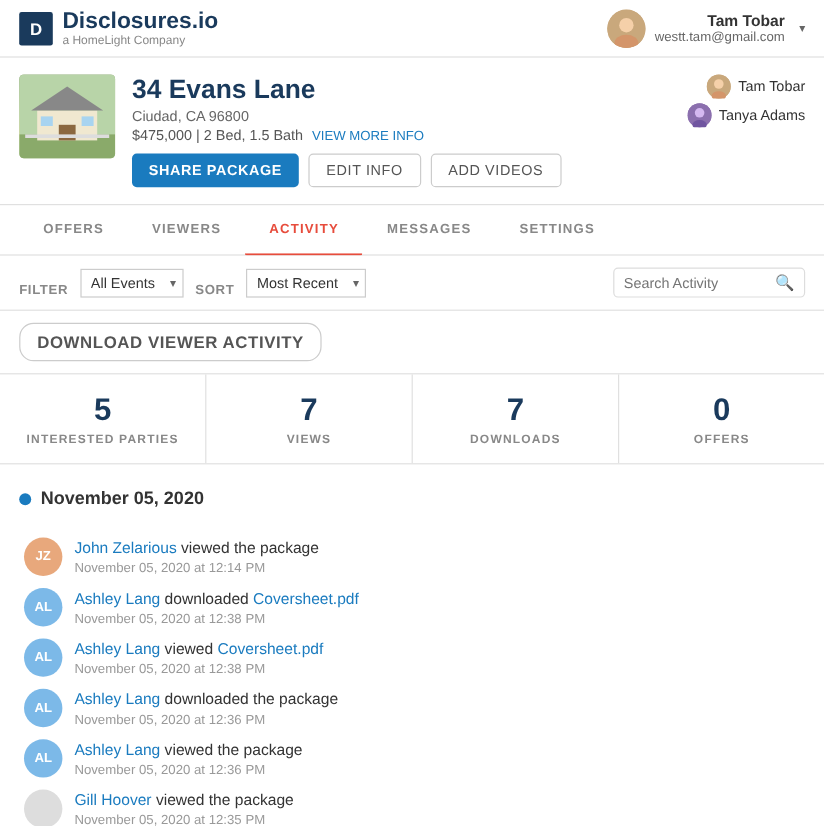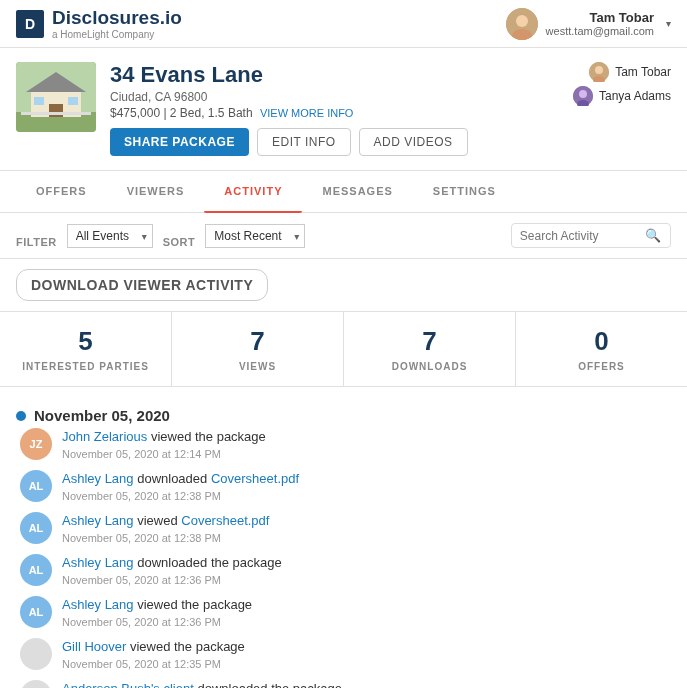--- a/index.html
+++ b/index.html
@@ -69,21 +69,21 @@
 
     
     .stats-row { display: flex; border-bottom: 1px solid #e0e0e0; }
     .stat-box { flex: 1; padding: 14px 16px; text-align: center; border-right: 1px solid #e0e0e0; }
     .stat-box:last-child { border-right: none; }
     .stat-number { font-size: 26px; font-weight: 700; color: #1a3a5c; }
     .stat-label { font-size: 10px; font-weight: 600; color: #888; text-transform: uppercase; letter-spacing: 1px; margin-top: 4px; }
 
     
     .activity-section { padding: 16px; overflow-y: auto; }
-    .date-header { display: flex; align-items: center; gap: 8px; margin-bottom: 4px; margin-top: 4px; }
+    .date-header { display: flex; align-items: center; gap: 8px; margin-bottom: 24px; margin-top: 4px; }
     .date-dot { width: 10px; height: 10px; border-radius: 50%; background: #1a7bbf; flex-shrink: 0; }
     .date-text { font-size: 15px; font-weight: 700; color: #333; }
 
     .activity-item { display: flex; align-items: flex-start; gap: 10px; margin-bottom: 10px; padding-left: 4px; }
     .activity-avatar { width: 32px; height: 32px; border-radius: 50%; flex-shrink: 0; display: flex; align-items: center; justify-content: center; font-size: 11px; color: white; font-weight: bold; }
     .activity-content { flex: 1; }
     .activity-text { font-size: 13px; color: #333; line-height: 1.4; }
     .activity-link { color: #1a7bbf; text-decoration: none; }
     .activity-time { font-size: 11px; color: #999; margin-top: 1px; }
     .activity-name-link { color: #1a7bbf; text-decoration: none; font-weight: 500; }

